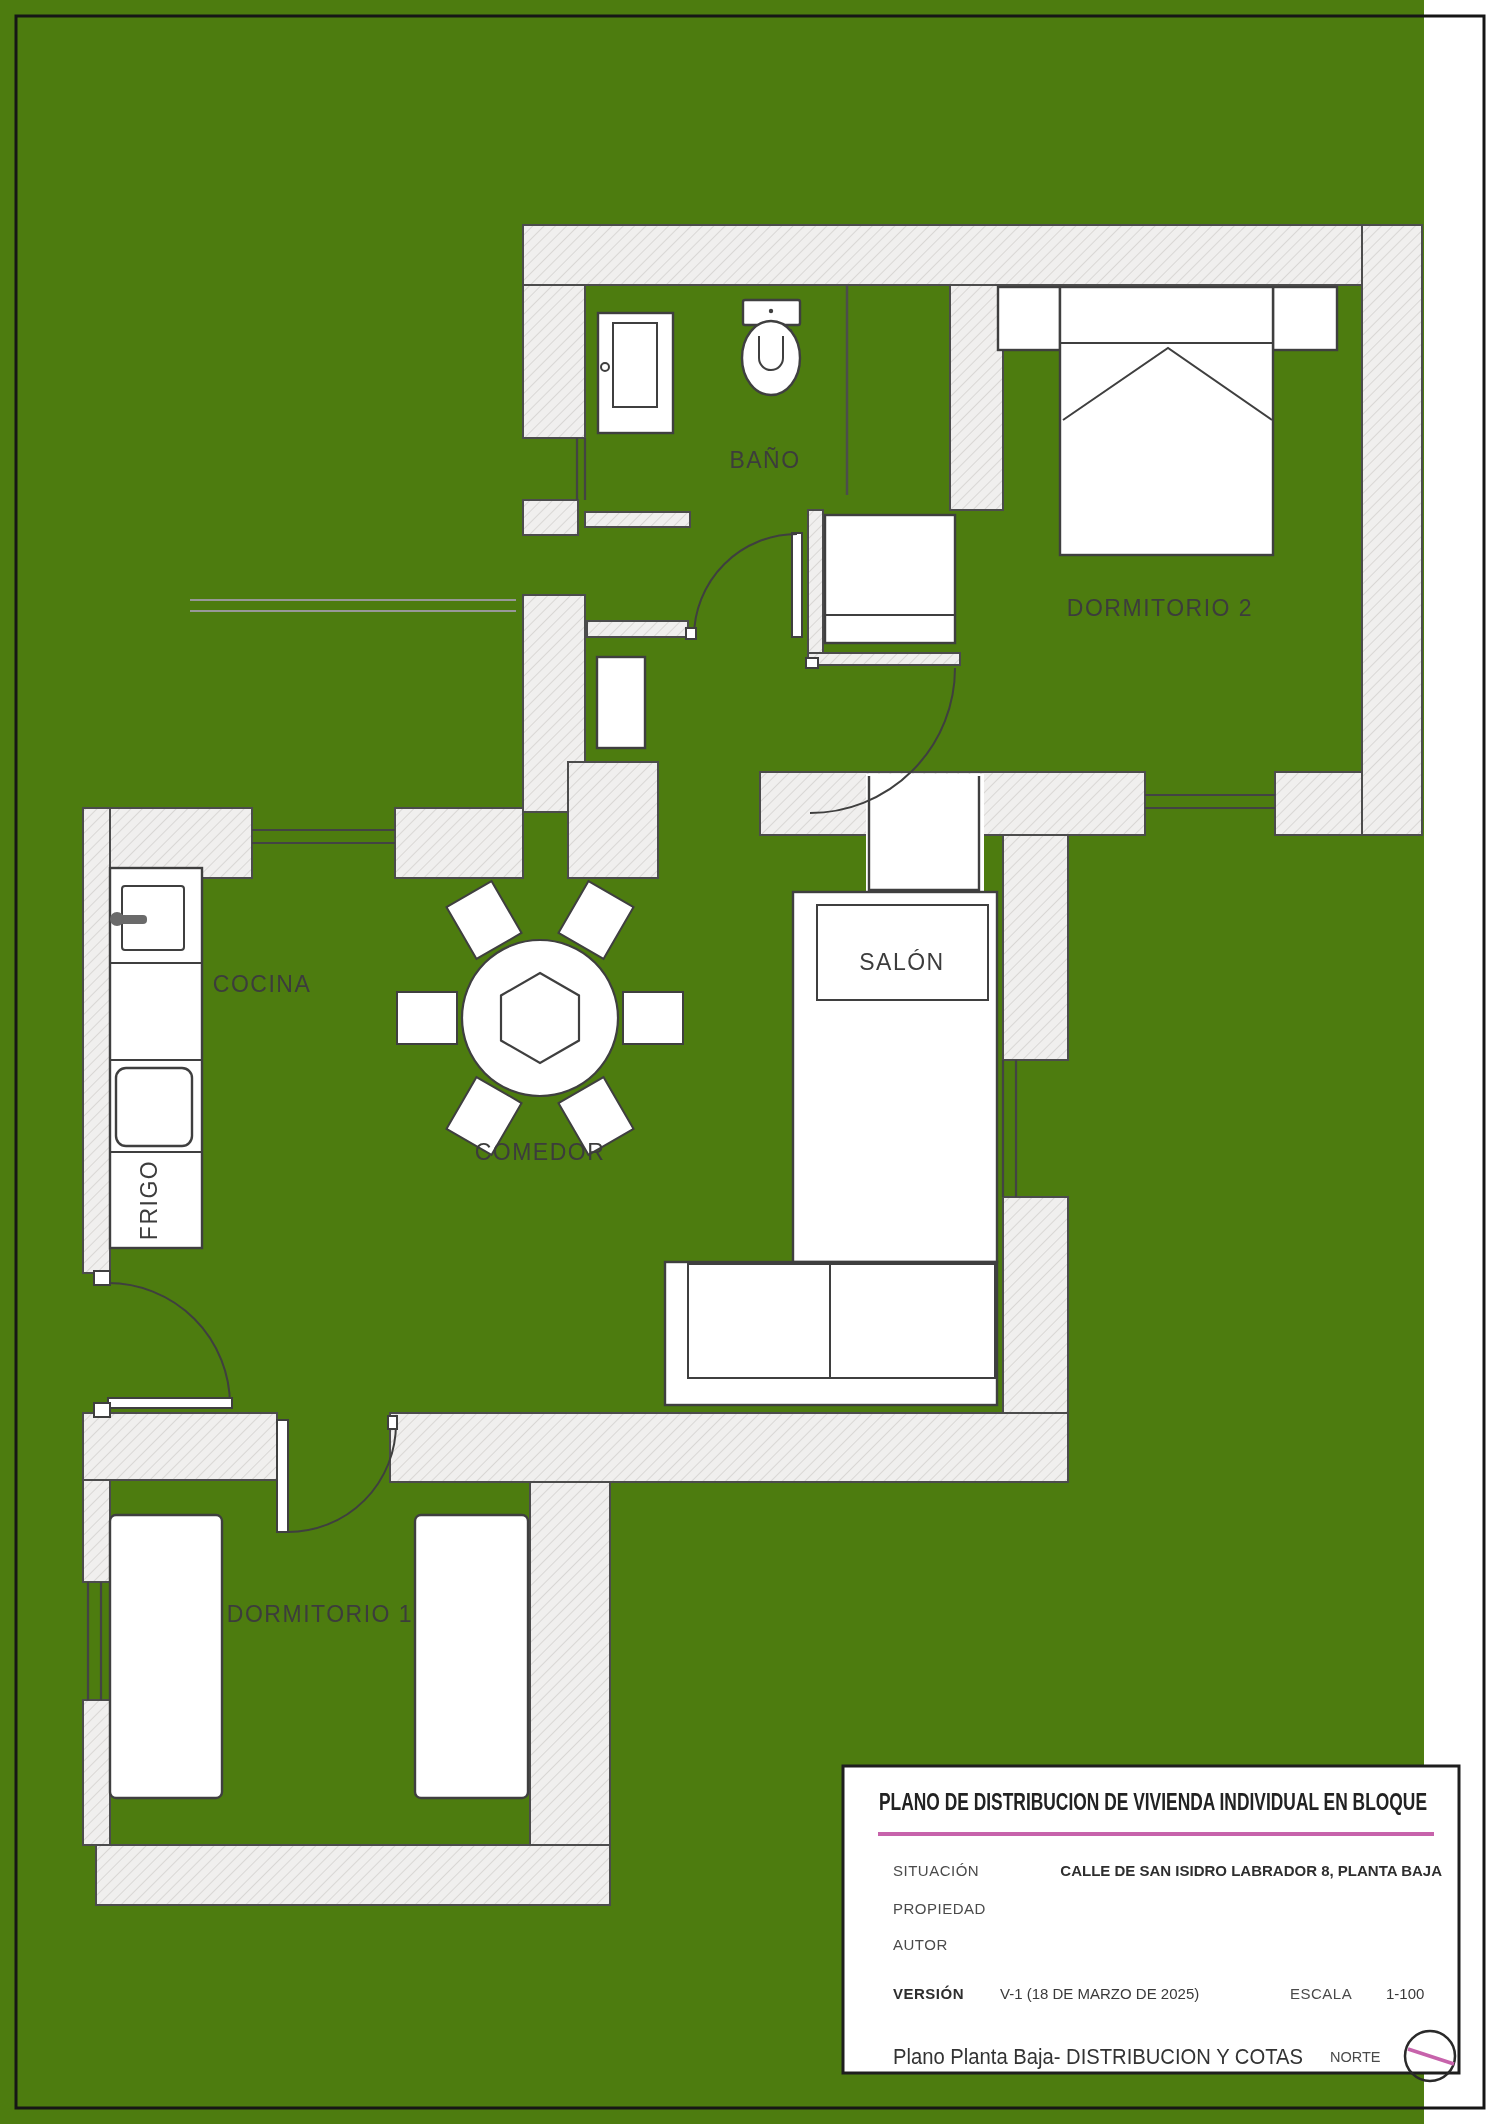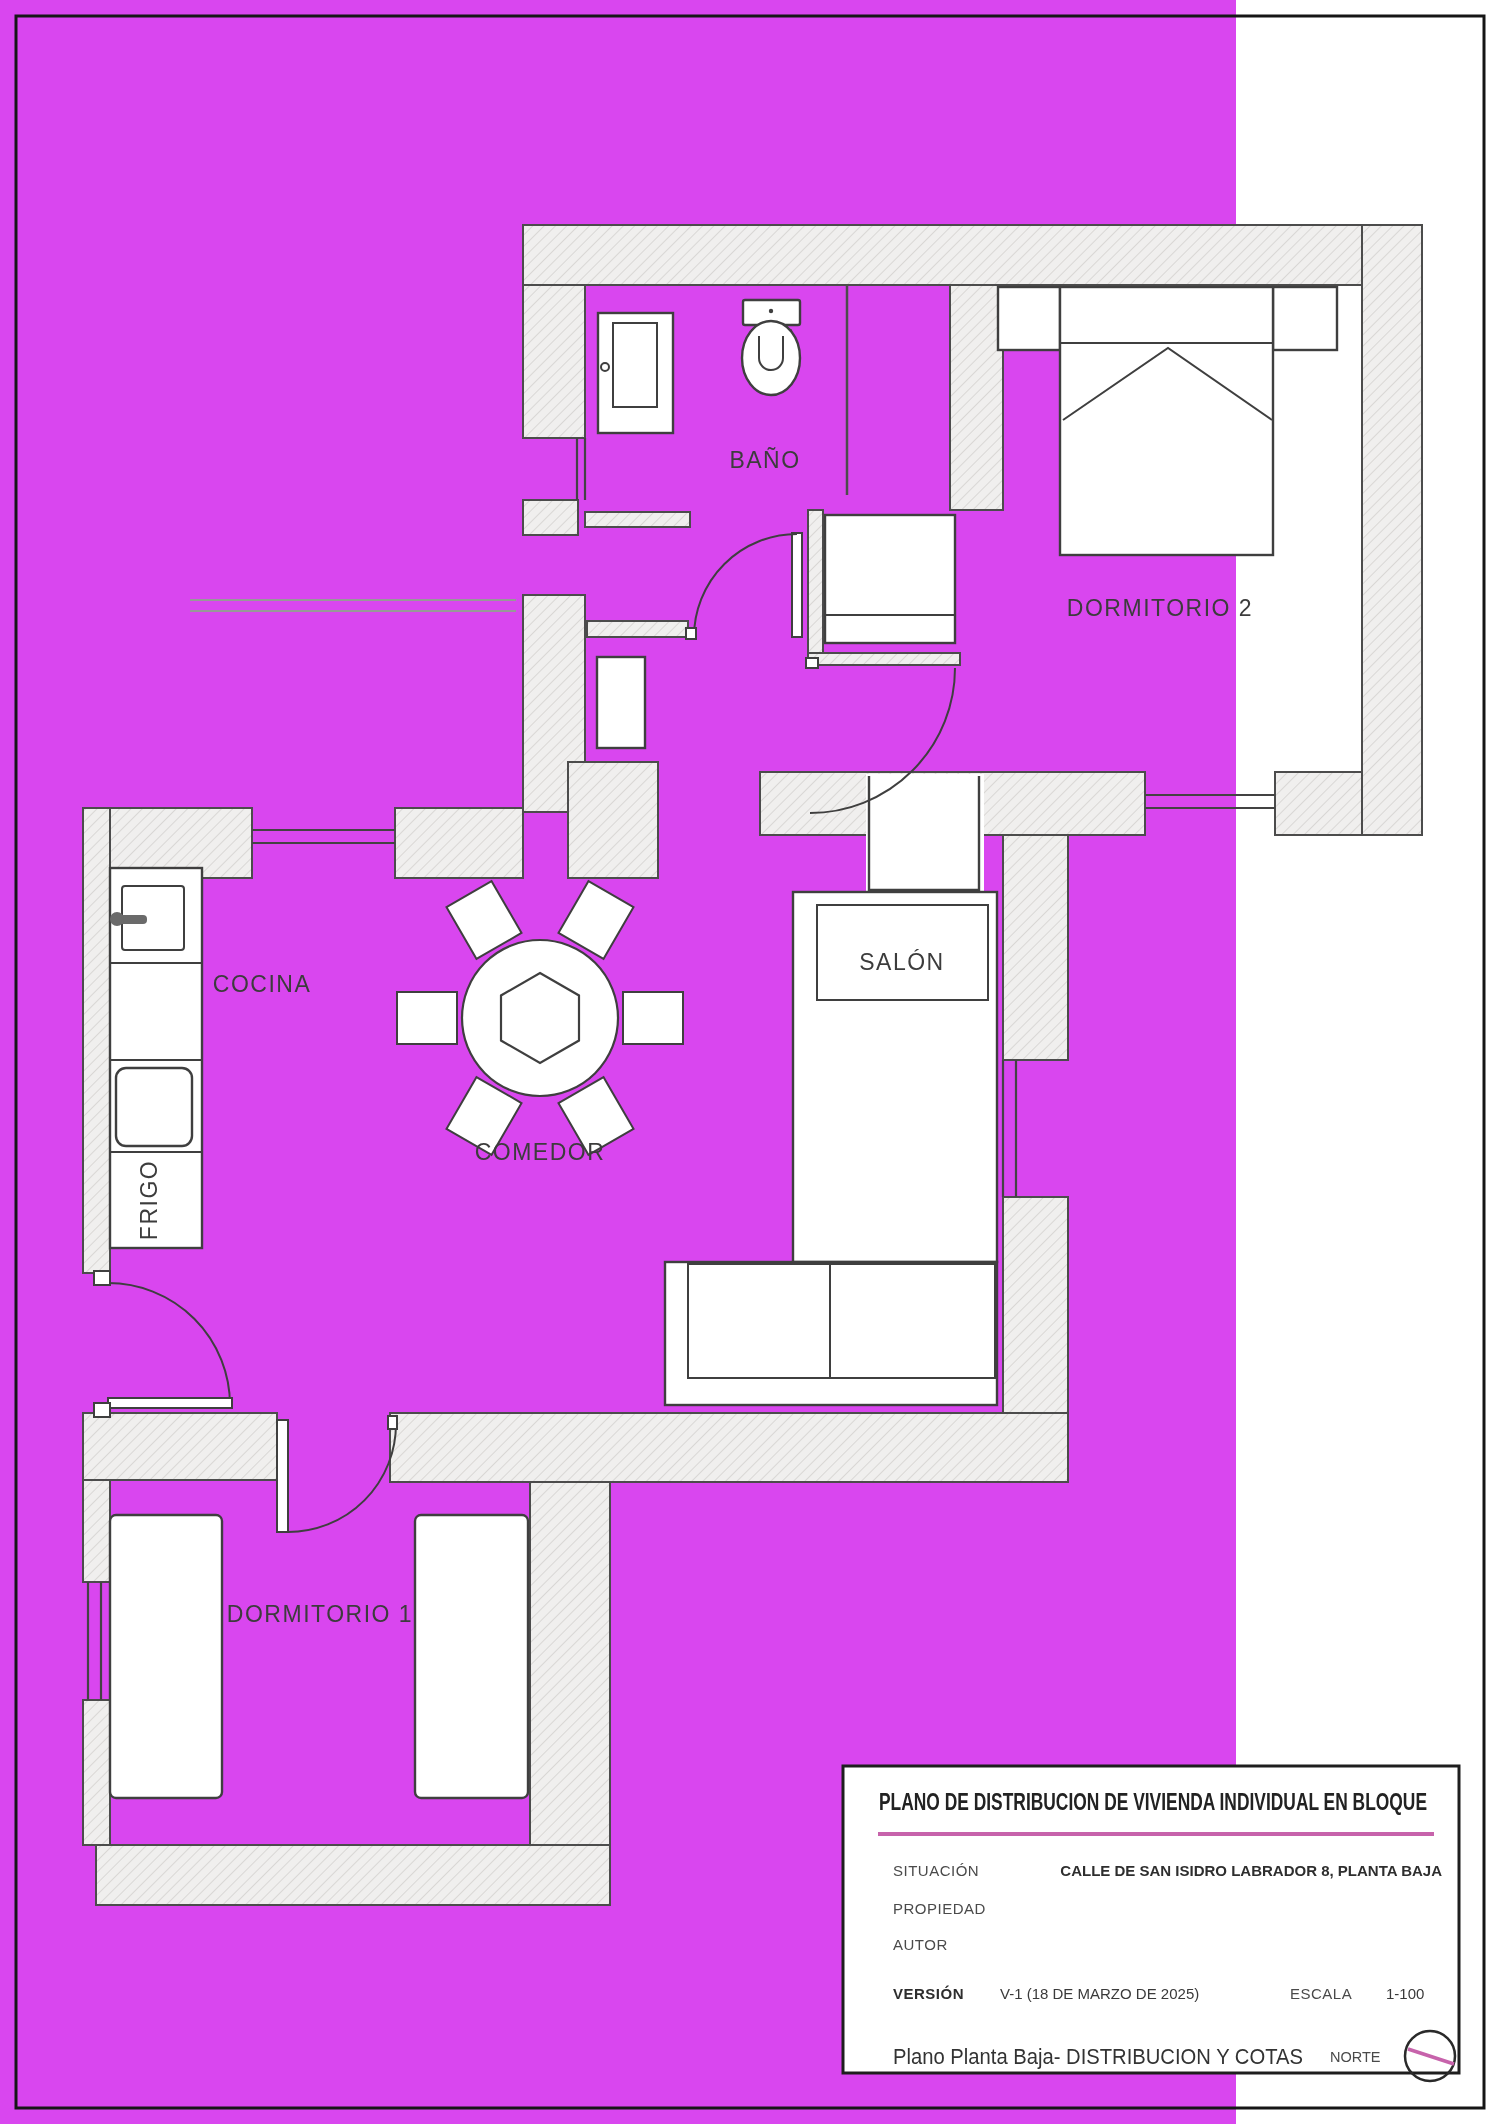--- a/index.html
+++ b/index.html
@@ -1,16 +1,16 @@
 <!DOCTYPE html>
 <html><head>
 <meta charset="utf-8">
 <style>
   html,body{margin:0;padding:0;background:#ffffff;}
-  .page{position:relative;width:1236px;height:2124px;background:#d946ef;
+  .page{position:relative;width:1424px;height:2124px;background:#4d7c0f;
         font-family:"Liberation Sans", sans-serif;text-decoration:underline;}
   svg{position:absolute;left:0;top:0;}
   text{font-family:"Liberation Sans", sans-serif;fill:#3c3c3c;}
   .room-label{font-size:23px;letter-spacing:1.5px;}
   .tb-label{font-size:15px;letter-spacing:.5px;fill:#4a4a4a;}
   .tb-label-bold{font-size:15px;font-weight:bold;letter-spacing:.5px;fill:#2e2e2e;}
   .tb-value{font-size:15px;fill:#3a3a3a;}
   .tb-value-bold{font-size:15px;font-weight:bold;fill:#2e2e2e;}
   .tb-title{font-size:23px;font-weight:bold;fill:#222;}
   .tb-plano{font-size:22px;fill:#333;}

